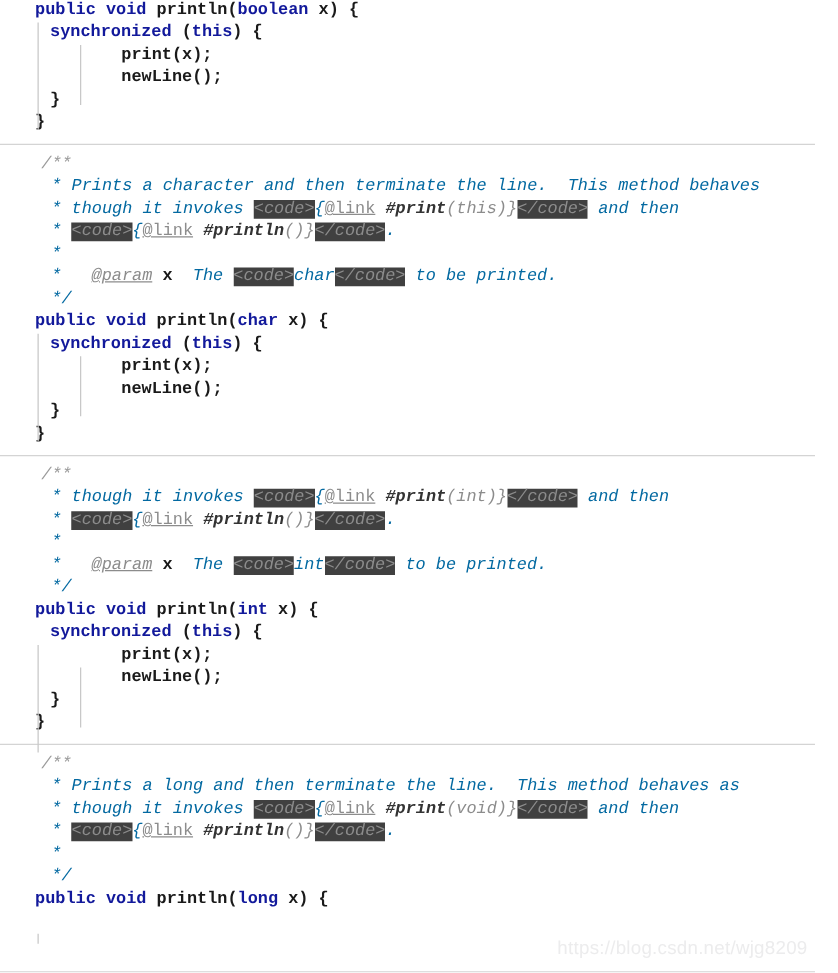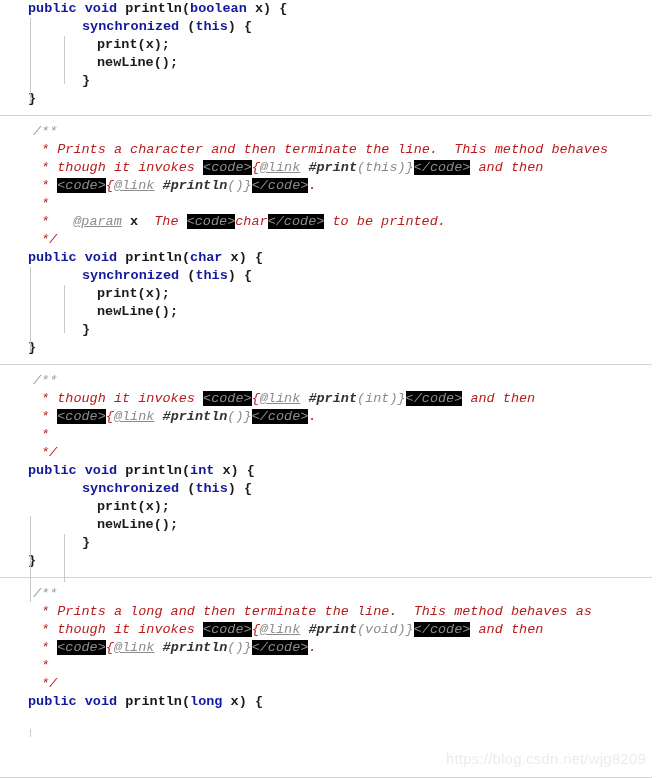--- a/index.html
+++ b/index.html
@@ -40,21 +40,21 @@
   .line {
     white-space: pre;
     height: 18px;
     line-height: 18px;
     overflow: hidden;
     position: relative;
   }
 
   
   .ind0 { padding-left: 28px; }
-  .ind1 { padding-left: 82px; }
+  .ind1 { padding-left: 40px; }
   .ind2 { padding-left: 97px; }
 
   
   .jd   { padding-left: 33px; }
   .jd1  { padding-left: 41px; }
 
   
   .kw {
     color: #12199b;
     font-weight: bold;
@@ -66,33 +66,32 @@
   .punc {
     color: #1a1a1a;
     font-weight: bold;
   }
   .plain {
     color: #1a1a1a;
   }
 
   
   .cmt {
-    color: #b91c1c;
+    color: #0369a1;
     font-style: italic;
     margin-top: 20px;
   }
   .cmt-slash { color: #9a9a9a; font-style: italic; }
   .tag {
-    background: #000000;
+    background: #404040;
     color: #8c8c8c;
     font-style: italic;
   }
   .link {
     color: #8c8c8c;
-    font-style: italic;
     text-decoration: underline;
   }
   .ref {
     color: #333333;
     font-weight: bold;
     font-style: italic;
     text-align: right;
   }
   .refargs {
     color: #8c8c8c;
@@ -175,20 +174,21 @@
         <div class="guide" style="left: 64px; top: 162px; height: 48px;"></div>
       </div>
       <div class="gap"></div>
       <div class="sep"></div>
       <div class="gap"></div>
       <div class="block">
         <div class="line jd"><span class="cmt-slash">/**</span></div>
         <div class="line jd1"><span class="cmt">* though it invokes </span><span class="tag">&lt;code&gt;</span><span class="cmt">{</span><span class="link">@link</span><span class="cmt"> </span><span class="ref">#print</span><span class="refargs">(int)}</span><span class="tag">&lt;/code&gt;</span><span class="cmt"> and then</span></div>
         <div class="line jd1"><span class="cmt">* </span><span class="tag">&lt;code&gt;</span><span class="cmt">{</span><span class="link">@link</span><span class="cmt"> </span><span class="ref">#println</span><span class="refargs">()}</span><span class="tag">&lt;/code&gt;</span><span class="cmt">.</span></div>
         <div class="line jd1"><span class="cmt">*</span></div>
+        <div class="line jd1"><span class="cmt">* </span><span class="paramtag">@param</span><span class="cmt"> </span><span class="paramname">x</span><span class="cmt">  The </span><span class="tag">&lt;code&gt;</span><span class="cmt">int</span><span class="tag">&lt;/code&gt;</span><span class="cmt"> to be printed.</span></div>
         <div class="line jd1"><span class="cmt">*/</span></div>
         <div class="line ind0"><span class="kw">public</span><span class="plain"> </span><span class="kw">void</span><span class="plain"> </span><span class="ident">println</span><span class="punc">(</span><span class="kw">int</span><span class="plain"> </span><span class="ident">x</span><span class="punc">) {</span></div>
         <div class="line ind1"><span class="kw">synchronized</span><span class="punc"> (</span><span class="kw">this</span><span class="punc">) {</span></div>
         <div class="line ind2"><span class="ident">print</span><span class="punc">(</span><span class="ident">x</span><span class="punc">);</span></div>
         <div class="line ind2"><span class="ident">newLine</span><span class="punc">();</span></div>
         <div class="line ind1"><span class="punc">}</span></div>
         <div class="line ind0"><span class="punc">}</span></div>
         <div class="guide" style="left: 30px; top: 144px; height: 86px;"></div>
         <div class="guide" style="left: 64px; top: 162px; height: 48px;"></div>
       </div>

